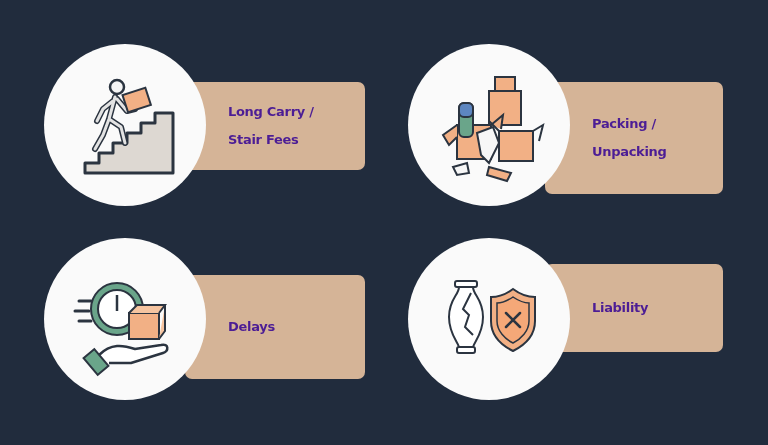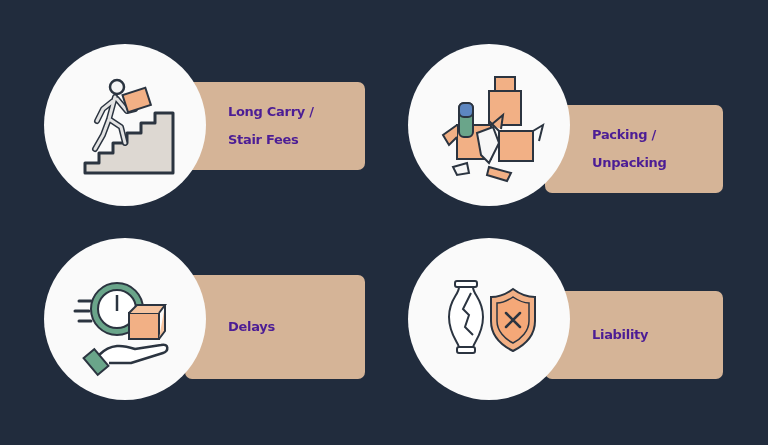--- a/index.html
+++ b/index.html
@@ -25,21 +25,21 @@
       <path d="M50 32 L44 54 L38 70 L30 84 M44 54 L56 62 L60 78 M48 36 L38 44 L32 56 M52 34 L62 46 L70 44" fill="none" stroke="#2b3440" stroke-width="6" stroke-linecap="round" stroke-linejoin="round"></path>
       <path d="M50 32 L44 54 L38 70 L30 84 M44 54 L56 62 L60 78 M48 36 L38 44 L32 56 M52 34 L62 46 L70 44" fill="none" stroke="#e3e3e3" stroke-width="3" stroke-linecap="round" stroke-linejoin="round"></path>
       <g transform="rotate(-18 72 36)">
           <rect x="60" y="26" width="24" height="18" fill="#f2b085" stroke="#2b3440" stroke-width="2"></rect>
         </g>
     </svg>
   </div>
 </div>
 
 <div class="item">
-  <div class="card" style="left:545px;top:82px;width:178px;height:88px;padding-left:47px;box-sizing:border-box;margin-top:23px;">
+  <div class="card" style="left:545px;top:82px;width:178px;height:112px;padding-left:47px;box-sizing:border-box;">
     <span>Packing /
 Unpacking</span>
   </div>
   <div class="circle" style="left:408px;top:44px;">
     <svg width="124" height="124" viewBox="0 0 124 124">
       <rect x="68" y="14" width="20" height="14" fill="#f2b085" stroke="#2b3440" stroke-width="2"></rect>
       <rect x="62" y="28" width="32" height="34" fill="#f2b085" stroke="#2b3440" stroke-width="2"></rect>
       <rect x="30" y="62" width="34" height="34" fill="#f2b085" stroke="#2b3440" stroke-width="2"></rect>
       <path d="M30 62 L16 72 L22 82 L30 74 M64 62 L76 52 L74 66" fill="#f2b085" stroke="#2b3440" stroke-width="2"></path>
       <rect x="72" y="68" width="34" height="30" fill="#f2b085" stroke="#2b3440" stroke-width="2"></rect>
@@ -65,21 +65,21 @@
       <path d="M52 36 V52" stroke="#2b3440" stroke-width="2.5"></path>
       <rect x="64" y="54" width="30" height="26" fill="#f2b085" stroke="#2b3440" stroke-width="2"></rect>
       <path d="M64 54 L72 46 L100 46 L94 54 M100 46 V72 L94 80" fill="#f5c4a0" stroke="#2b3440" stroke-width="2"></path>
       <path d="M34 96 C46 84 58 86 70 90 L96 86 C104 84 104 92 98 94 L66 104 L44 104" fill="#fff" stroke="#2b3440" stroke-width="2.5" stroke-linejoin="round"></path>
       <rect x="24" y="92" width="14" height="22" transform="rotate(-40 31 103)" fill="#6aa58a" stroke="#2b3440" stroke-width="2"></rect>
     </svg>
   </div>
 </div>
 
 <div class="item">
-  <div class="card" style="left:545px;top:291px;width:178px;height:88px;padding-left:47px;box-sizing:border-box;">
+  <div class="card" style="left:545px;top:264px;width:178px;height:88px;padding-left:47px;box-sizing:border-box;">
     <span>Liability</span>
   </div>
   <div class="circle" style="left:408px;top:238px;">
     <svg width="120" height="120" viewBox="0 0 120 120">
       <g>
         <rect x="26" y="22" width="22" height="6" rx="2" fill="#fff" stroke="#2b3440" stroke-width="2"></rect>
         <path d="M30 28 C30 36 20 40 20 58 C20 74 28 82 30 88 H44 C46 82 54 74 54 58 C54 40 44 36 44 28 Z" fill="#fff" stroke="#2b3440" stroke-width="2"></path>
         <rect x="28" y="88" width="18" height="6" rx="2" fill="#fff" stroke="#2b3440" stroke-width="2"></rect>
         <path d="M42 34 L34 50 L40 56 L36 68 L44 76" fill="none" stroke="#2b3440" stroke-width="2"></path>
       </g>

